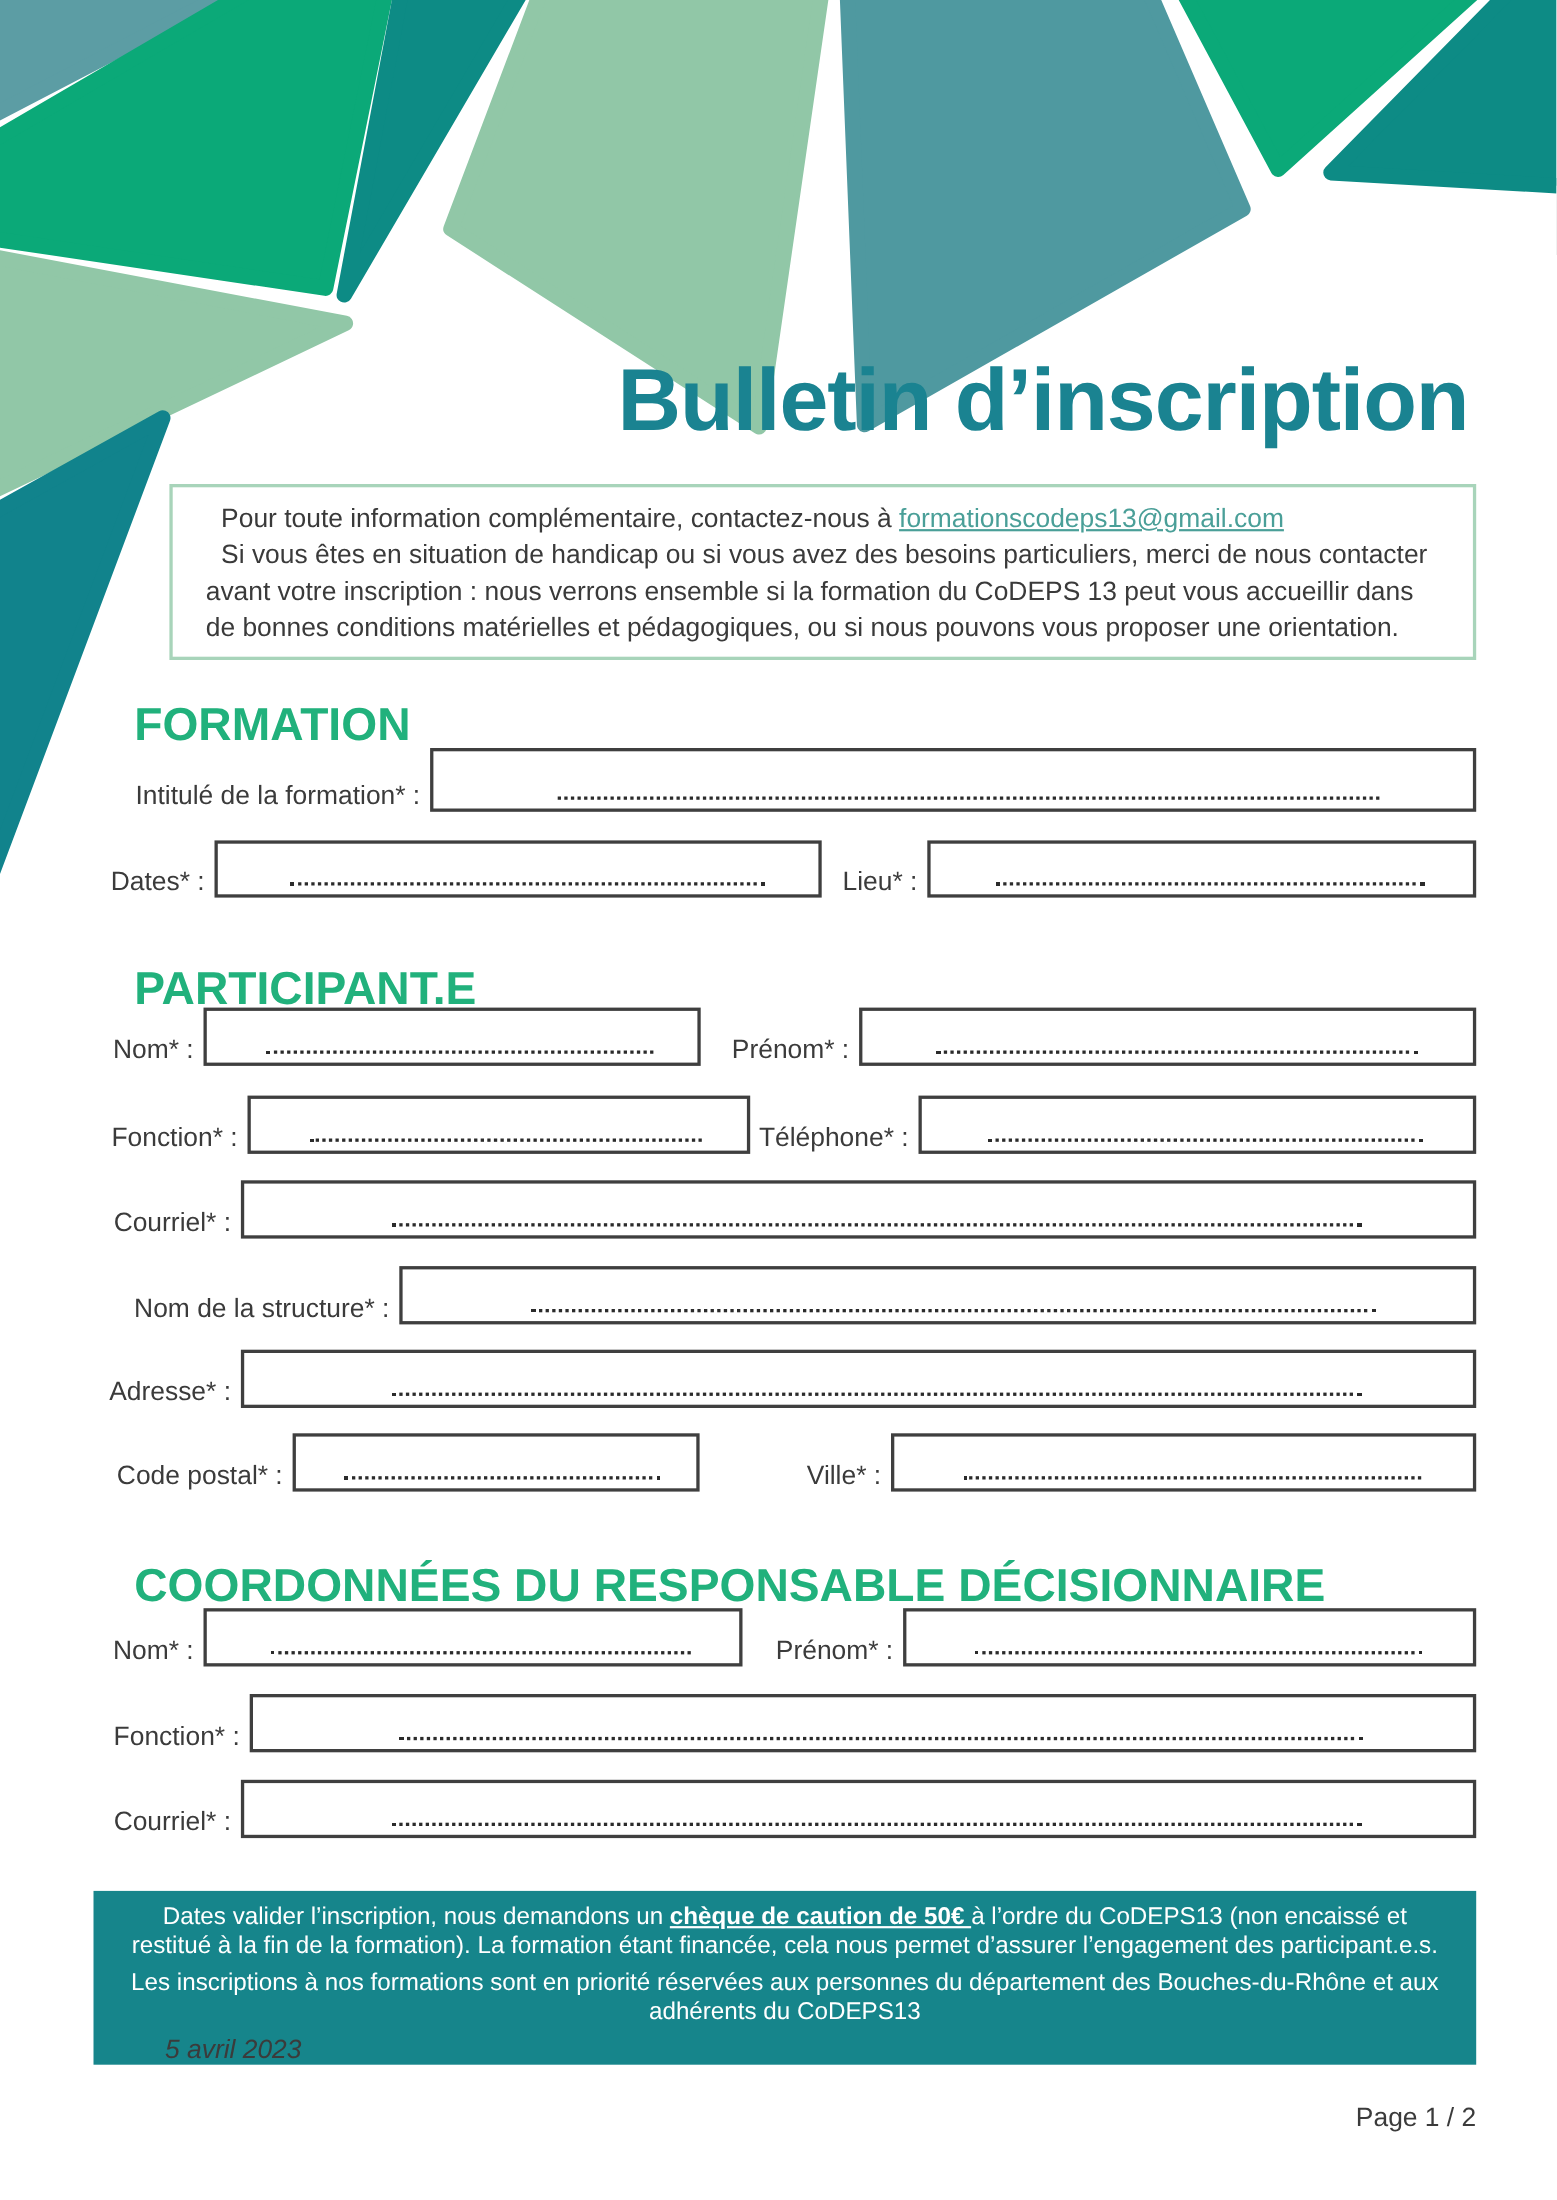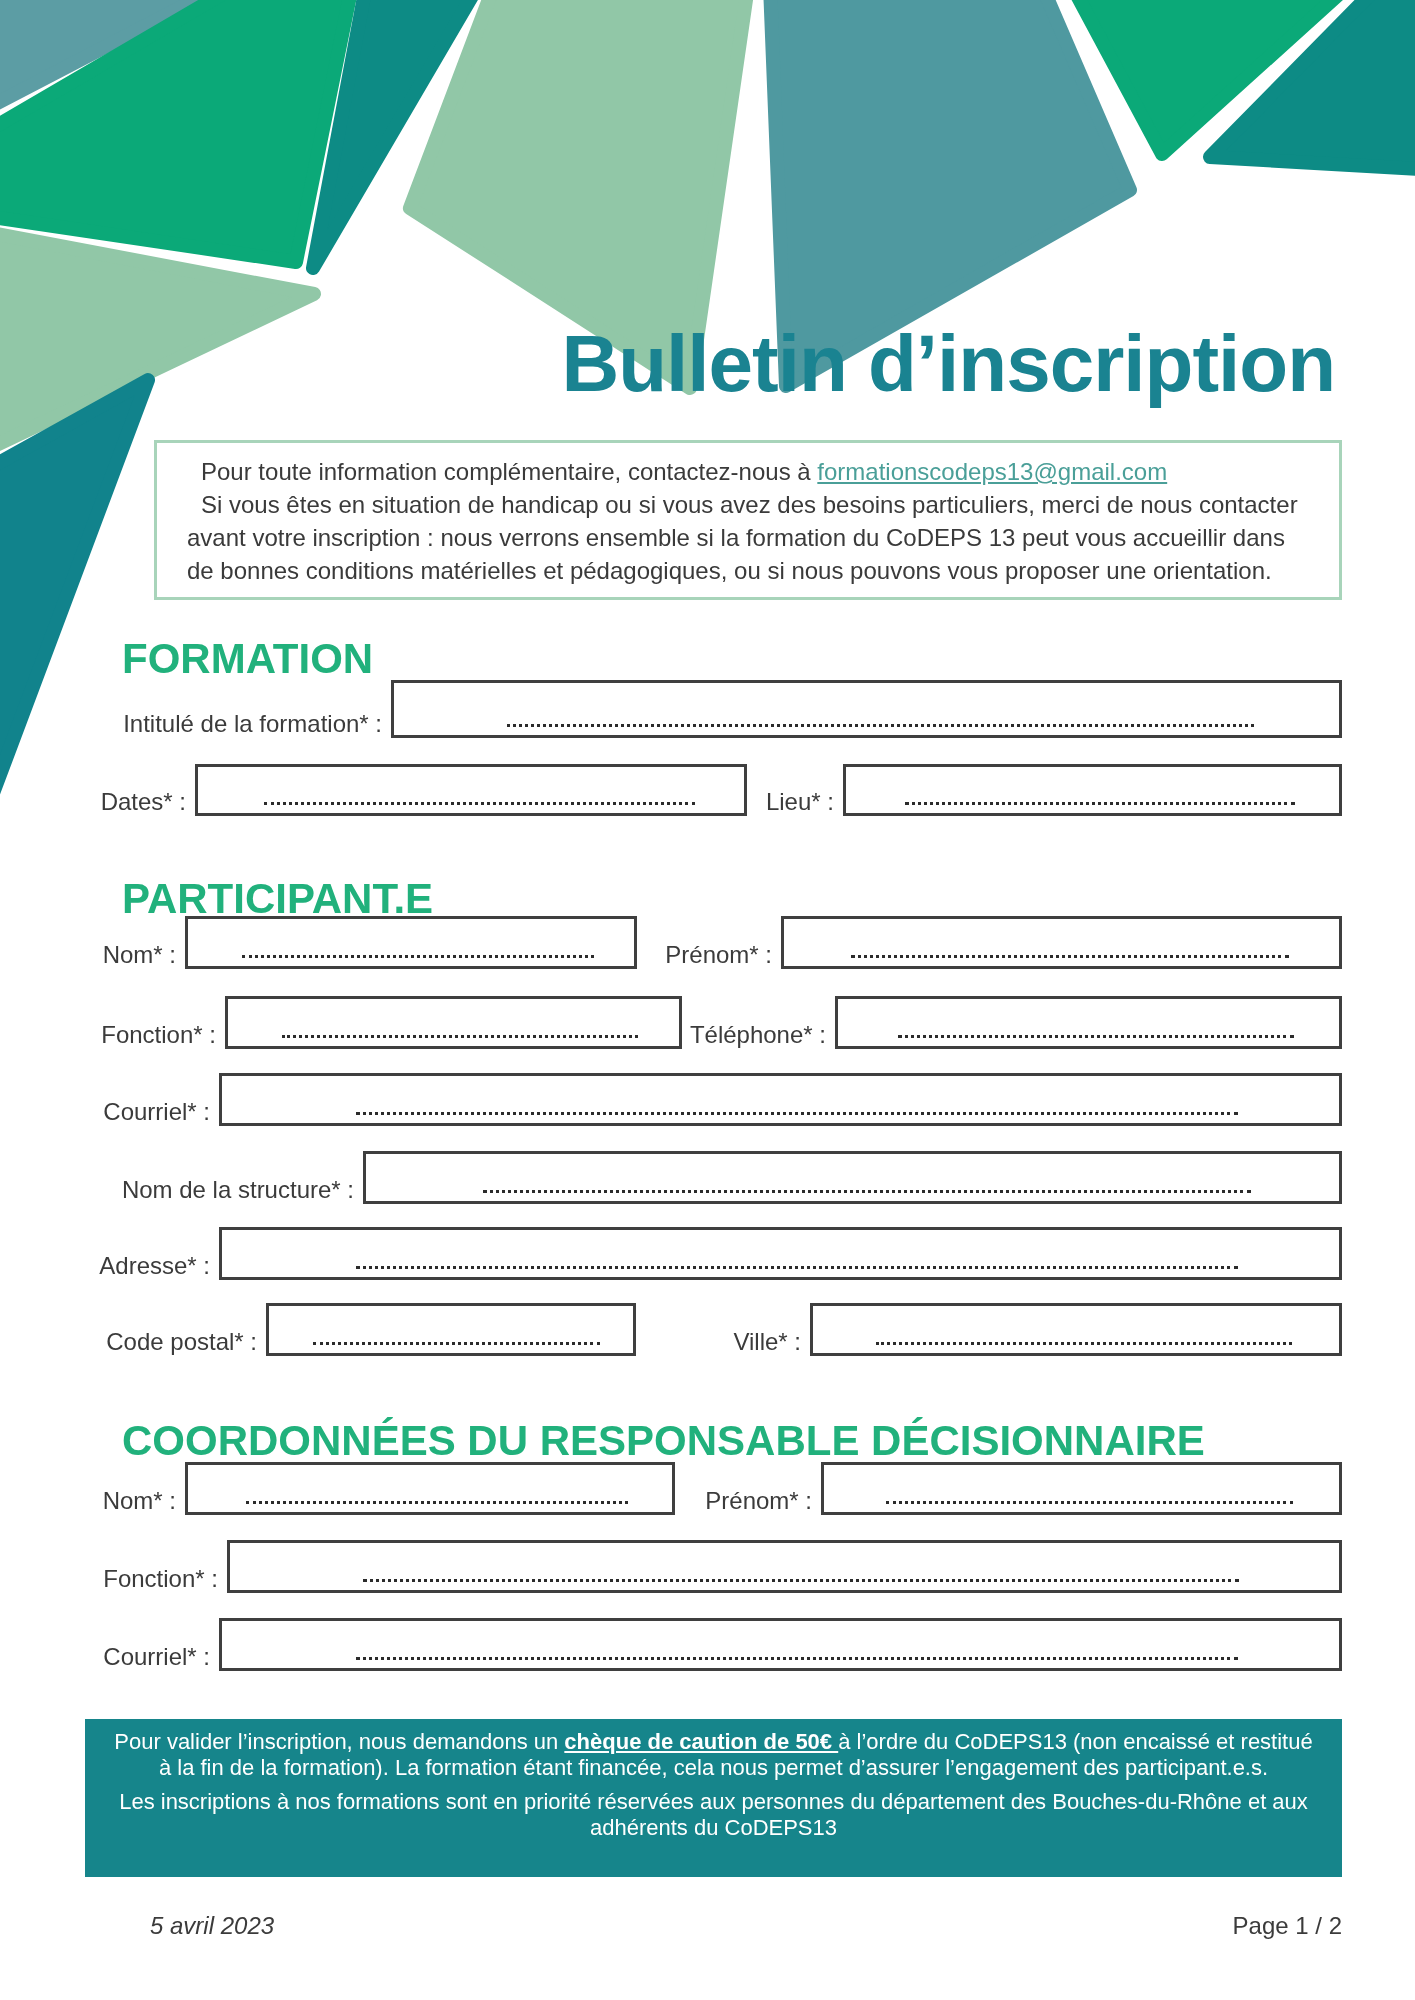--- a/index.html
+++ b/index.html
@@ -56,21 +56,21 @@
     position:absolute; left:85px; top:1719px; width:1257px; height:158px;
     box-sizing:border-box; background:var(--banner-bg); color:#ffffff;
     text-align:center; font-size:22px; line-height:26px; padding:10px 26px;
   }
   .banner p{margin:0;}
   .banner .warning-line{margin-top:6px;}
   .banner .priority-line{margin-top:8px;}
   .emph{font-weight:bold; text-decoration:underline;}
   .underlined{text-decoration:underline;}
   .footer-date{
-    position:absolute; left:150px; top:1912px; font-size:24px; font-style:italic;
+    position:absolute; left:150px; top:1850px; font-size:24px; font-style:italic;
     color:var(--ink);
   }
   .footer-page{
     position:absolute; right:73px; top:1912px; font-size:24px; color:var(--ink);
   }
 </style>
 </head>
 <body>
 
 <div class="page">
@@ -174,20 +174,20 @@
   <div class="box" style="left:227px;top:1540px;width:1115px;height:53px;">
       <div class="dots"></div>
     </div>
 
   <div class="lbl" style="right:1205px;top:1618px;height:53px;">Courriel* :</div>
   <div class="box" style="left:219px;top:1618px;width:1123px;height:53px;">
       <div class="dots"></div>
     </div>
 
   <div class="banner">
-    <p><span>Pour valider l’inscription, nous demandons un </span><span class="emph">chèque de caution de 50€ </span><span>à l’ordre du CoDEPS13 (non encaissé et restitué à la fin de la formation). La formation étant financée, cela nous permet d’assurer l’engagement des participant.e.s.</span></p>
+    <p><span>Dates valider l’inscription, nous demandons un </span><span class="emph">chèque de caution de 50€ </span><span>à l’ordre du CoDEPS13 (non encaissé et restitué à la fin de la formation). La formation étant financée, cela nous permet d’assurer l’engagement des participant.e.s.</span></p>
     <p class="priority-line">Les inscriptions à nos formations sont en priorité réservées aux personnes du département des Bouches-du-Rhône et aux adhérents du CoDEPS13</p>
   </div>
 
   <div class="footer-date">5 avril 2023</div>
   <div class="footer-page">Page 1 / 2</div>
 
 </div>
 
 </body></html>

